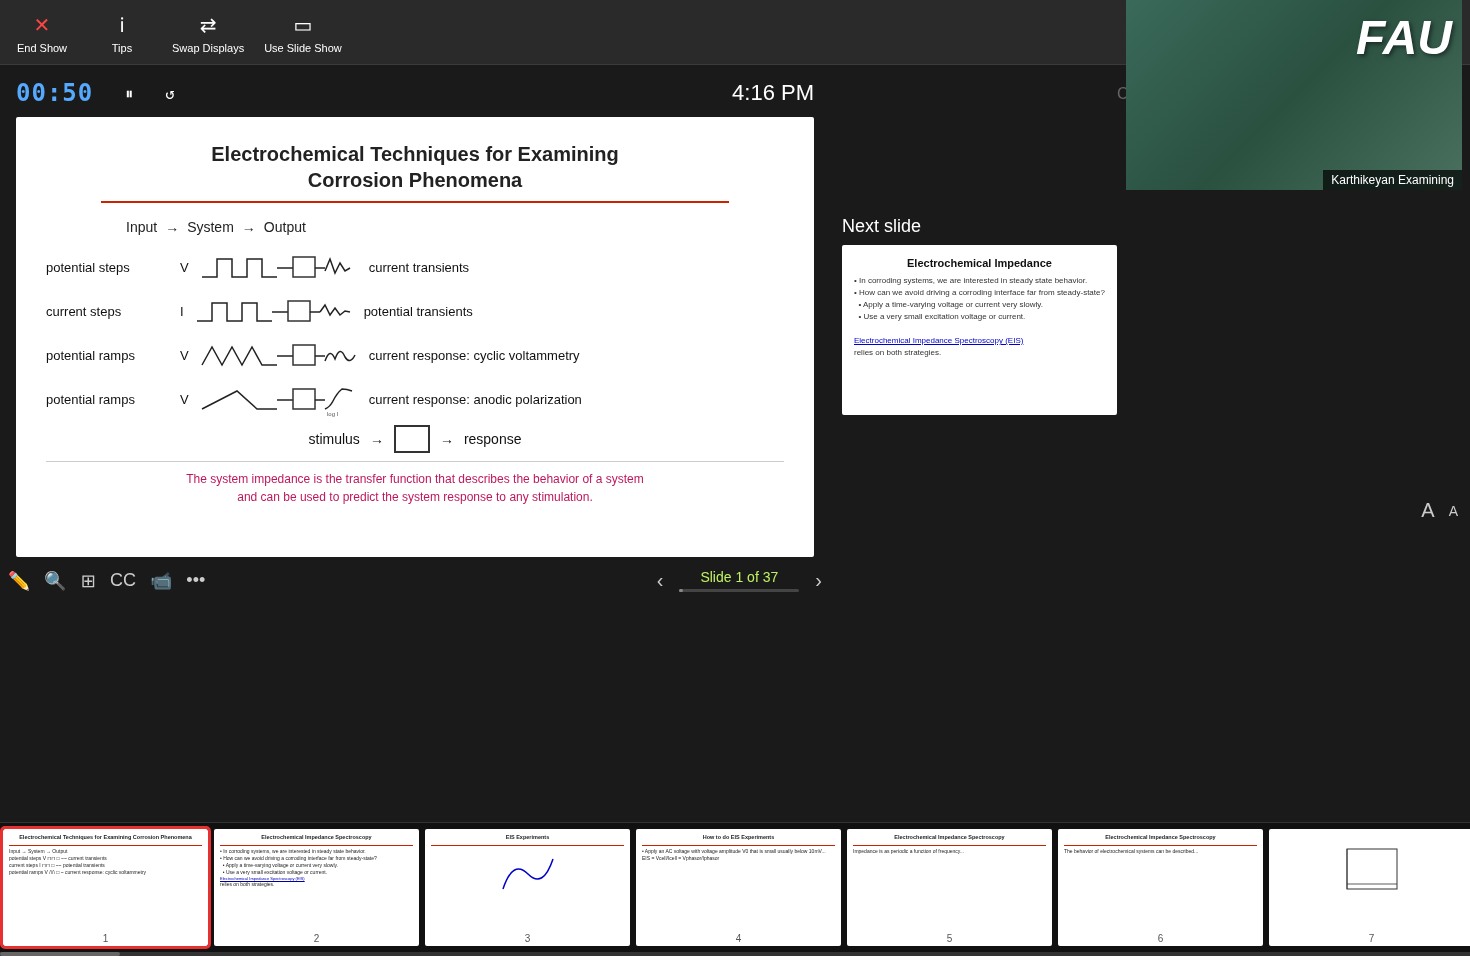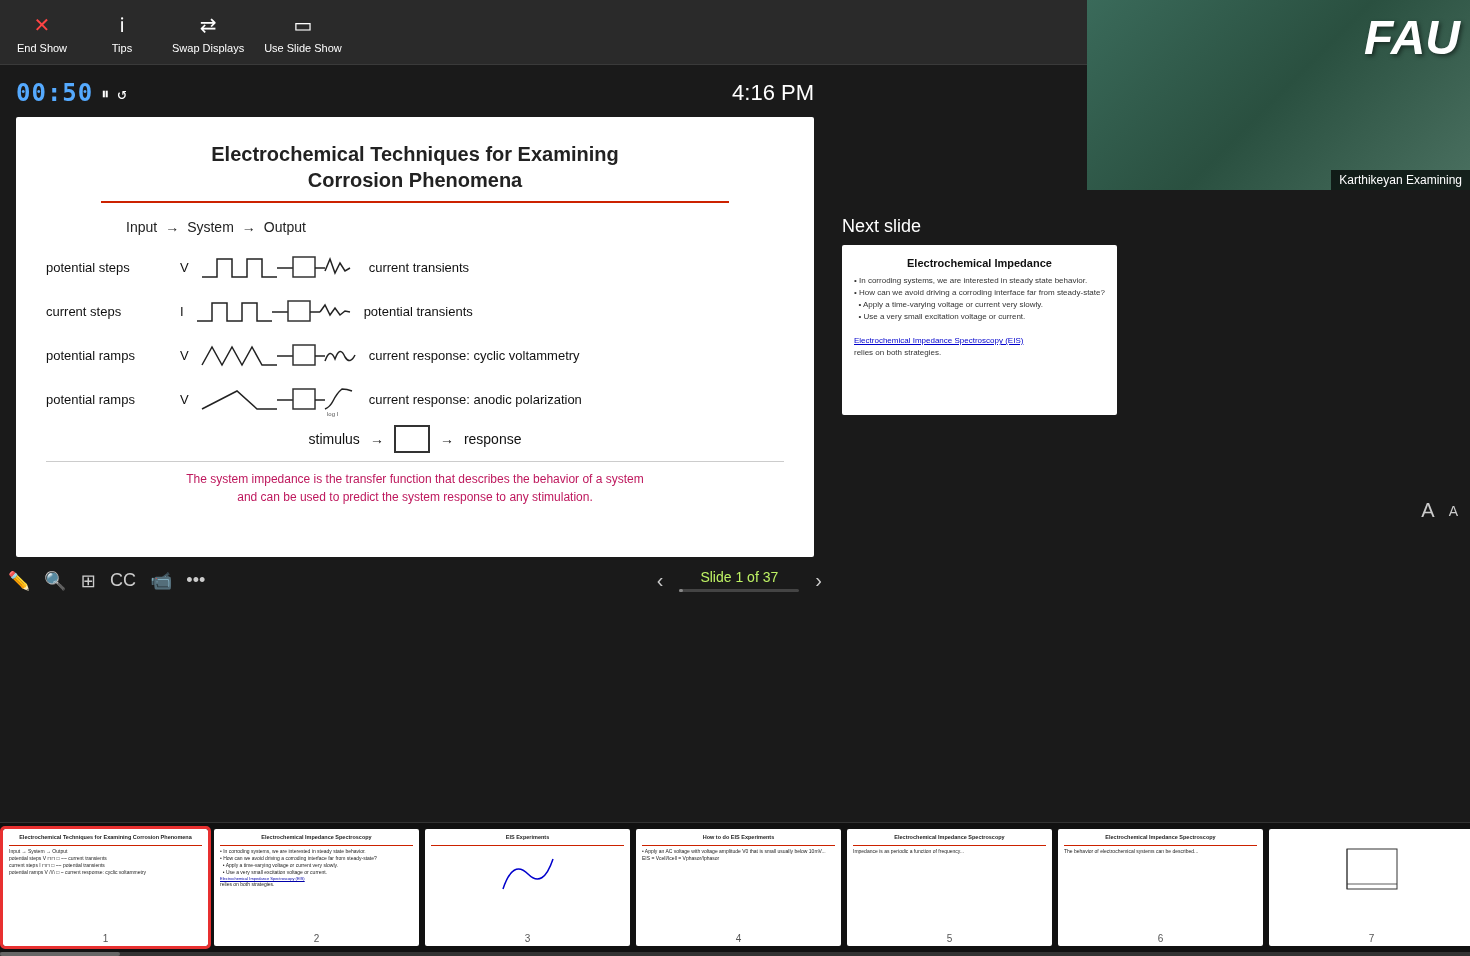--- a/index.html
+++ b/index.html
@@ -41,22 +41,22 @@
       font-size: 20px;
     }
     .toolbar-btn .icon.end-icon {
       color: #ff4444;
     }
 
     
     .video-overlay {
       position: absolute;
       top: 0;
-      right: 0;
-      width: 383px;
+      right: 8px;
+      width: 336px;
       height: 190px;
       background: #6d28d9;
       z-index: 100;
       overflow: hidden;
     }
     .video-overlay .fau-logo {
       position: absolute;
       top: 10px;
       right: 10px;
       font-size: 48px;
@@ -98,21 +98,21 @@
       flex-direction: column;
       background: #1a1a1a;
       padding-top: 8px;
     }
 
     
     .presenter-controls {
       display: flex;
       align-items: center;
       padding: 6px 16px;
-      gap: 8px;
+      gap: 32px;
       color: #4af;
       font-size: 22px;
       font-weight: 300;
       font-family: monospace;
     }
     .presenter-controls .timer {
       color: #55aaff;
       font-size: 24px;
       font-weight: bold;
       letter-spacing: 1px;

